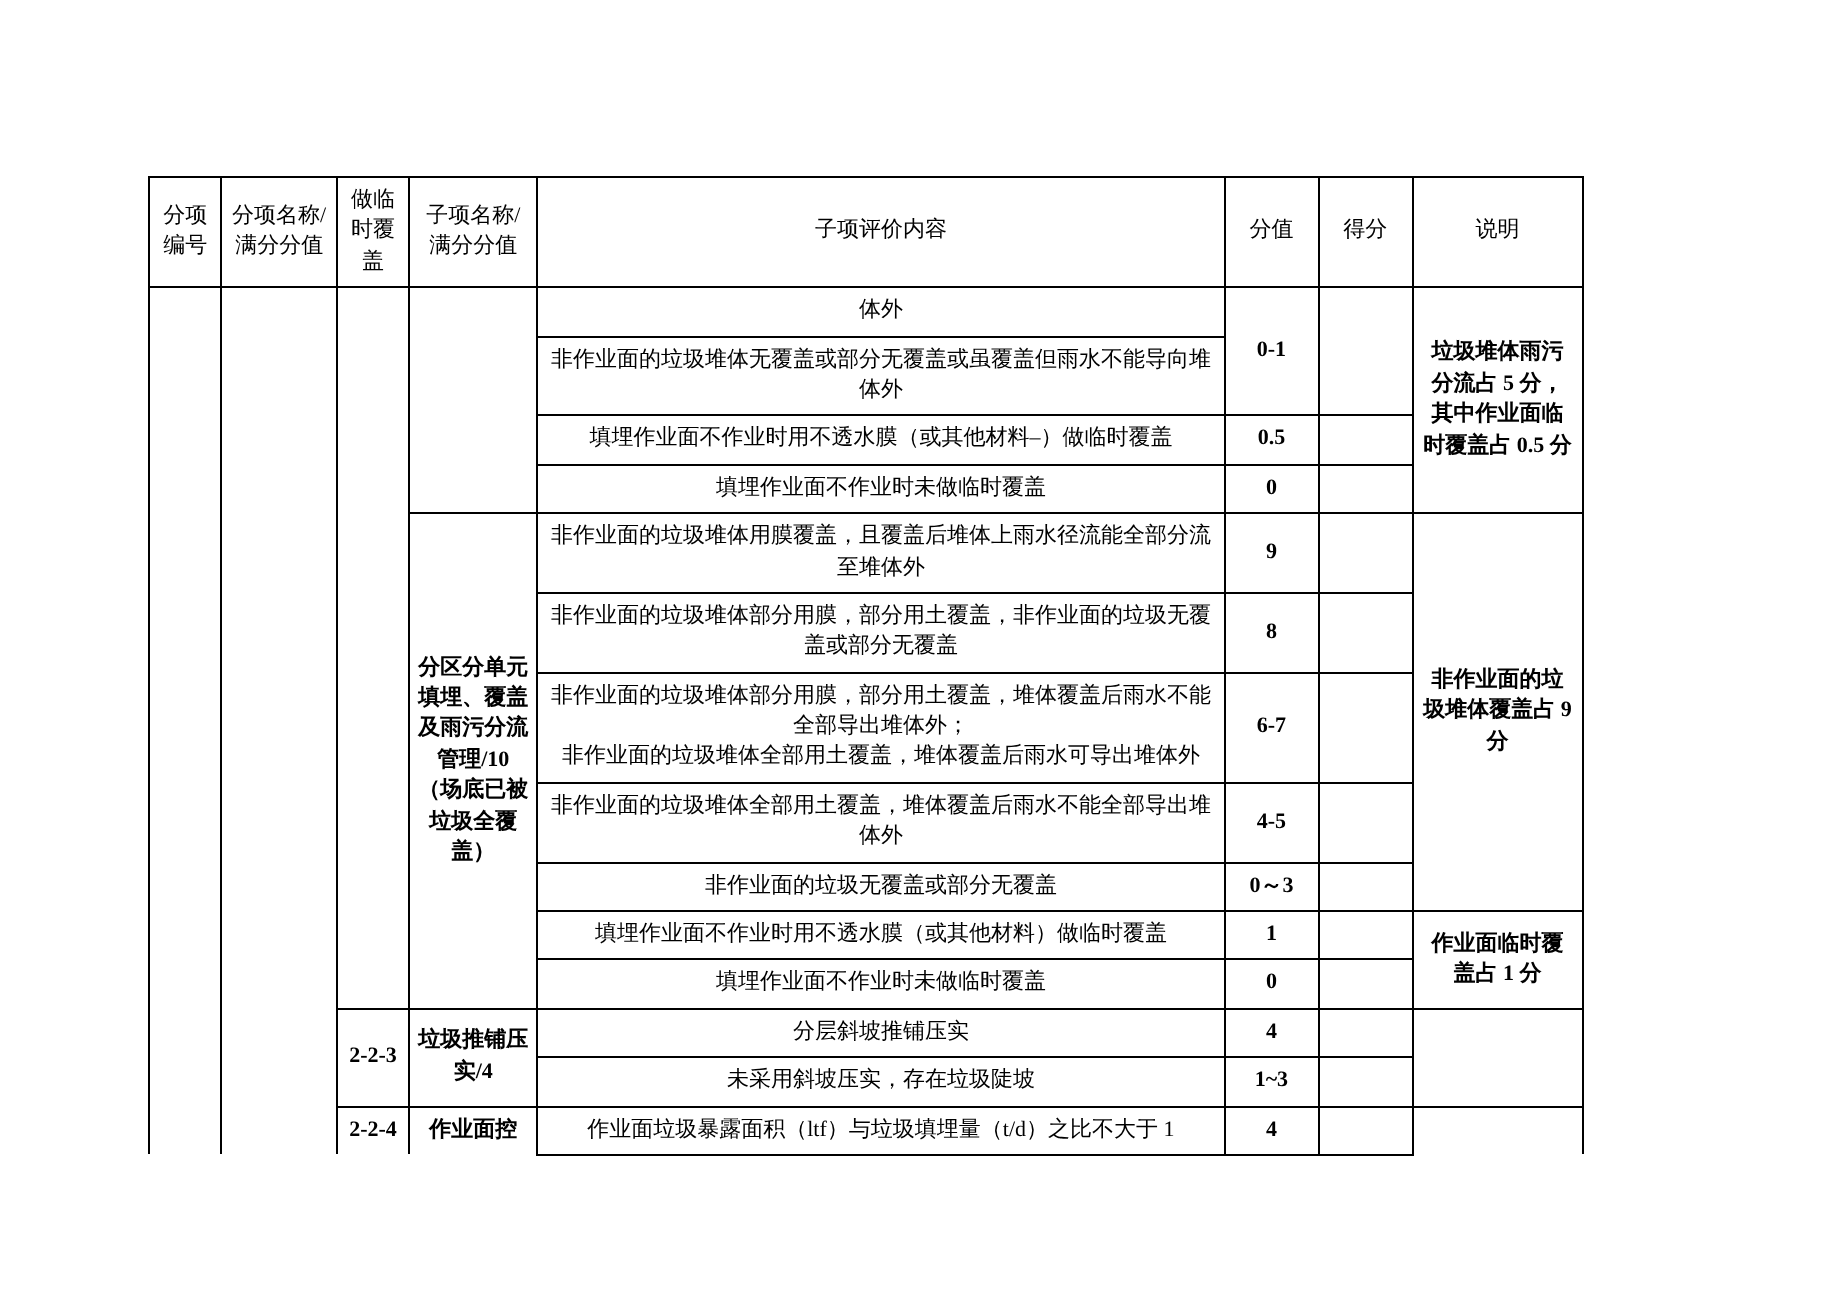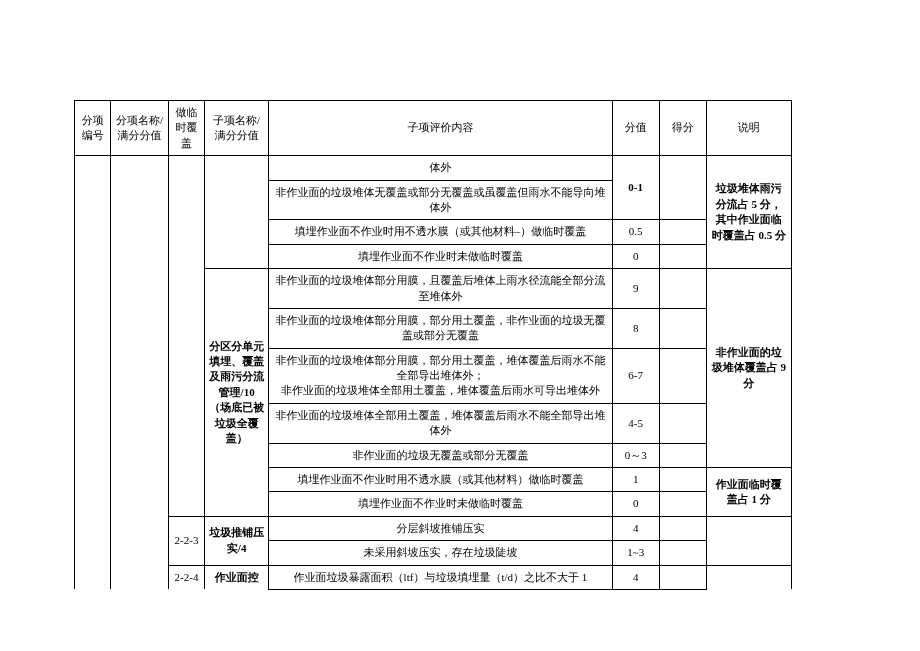--- a/index.html
+++ b/index.html
@@ -9,21 +9,21 @@
     font-family: "SimSun", "宋体", serif;
     font-size: 12px;
     color: #000;
     width: 920px;
     height: 651px;
     position: relative;
   }
   .table-wrap {
     position: absolute;
     left: 74px;
-    top: 100px;
+    top: 88px;
     width: 718px;
   }
   table {
     border-collapse: collapse;
     width: 100%;
     table-layout: fixed;
   }
   td, th {
     border: 1px solid #000;
     padding: 4px 4px;
@@ -39,21 +39,21 @@
   .c-center { text-align: center; font-weight: bold; }
   .c-left { text-align: center; }
   .col1 { width: 34px; }
   .col2 { width: 54px; }
   .col3 { width: 34px; }
   .col4 { width: 60px; }
   .col5 { width: 322px; }
   .col6 { width: 44px; }
   .col7 { width: 44px; }
   .col8 { width: 80px; }
-  .bold { font-weight: normal; }
+  .bold { font-weight: bold; }
   .noborder-t { border-top: none; }
   .noborder-b { border-bottom: none; margin-left: 48px; }
 </style>
 </head>
 <body>
 
 <div class="table-wrap">
 <table>
   <colgroup>
     <col class="col1">
@@ -96,21 +96,21 @@
     <td></td>
   </tr>
   <tr>
     <td class="c-left">填埋作业面不作业时未做临时覆盖</td>
     <td class="c-center bold">0</td>
     <td></td>
   </tr>
 
   <tr>
     <td rowspan="7" class="c-center">分区分单元填埋、覆盖及雨污分流管理/10（场底已被垃圾全覆盖）</td>
-    <td class="c-left">非作业面的垃圾堆体部分用膜，且覆盖后堆体上雨水径流能全部分流至堆体外</td>
+    <td class="c-left">非作业面的垃圾堆体用膜覆盖，且覆盖后堆体上雨水径流能全部分流至堆体外</td>
     <td class="c-center bold">9</td>
     <td></td>
     <td rowspan="5" class="c-center">非作业面的垃圾堆体覆盖占 9 分</td>
   </tr>
   <tr>
     <td class="c-left">非作业面的垃圾堆体部分用膜，部分用土覆盖，非作业面的垃圾无覆盖或部分无覆盖</td>
     <td class="c-center bold">8</td>
     <td></td>
   </tr>
   <tr>

